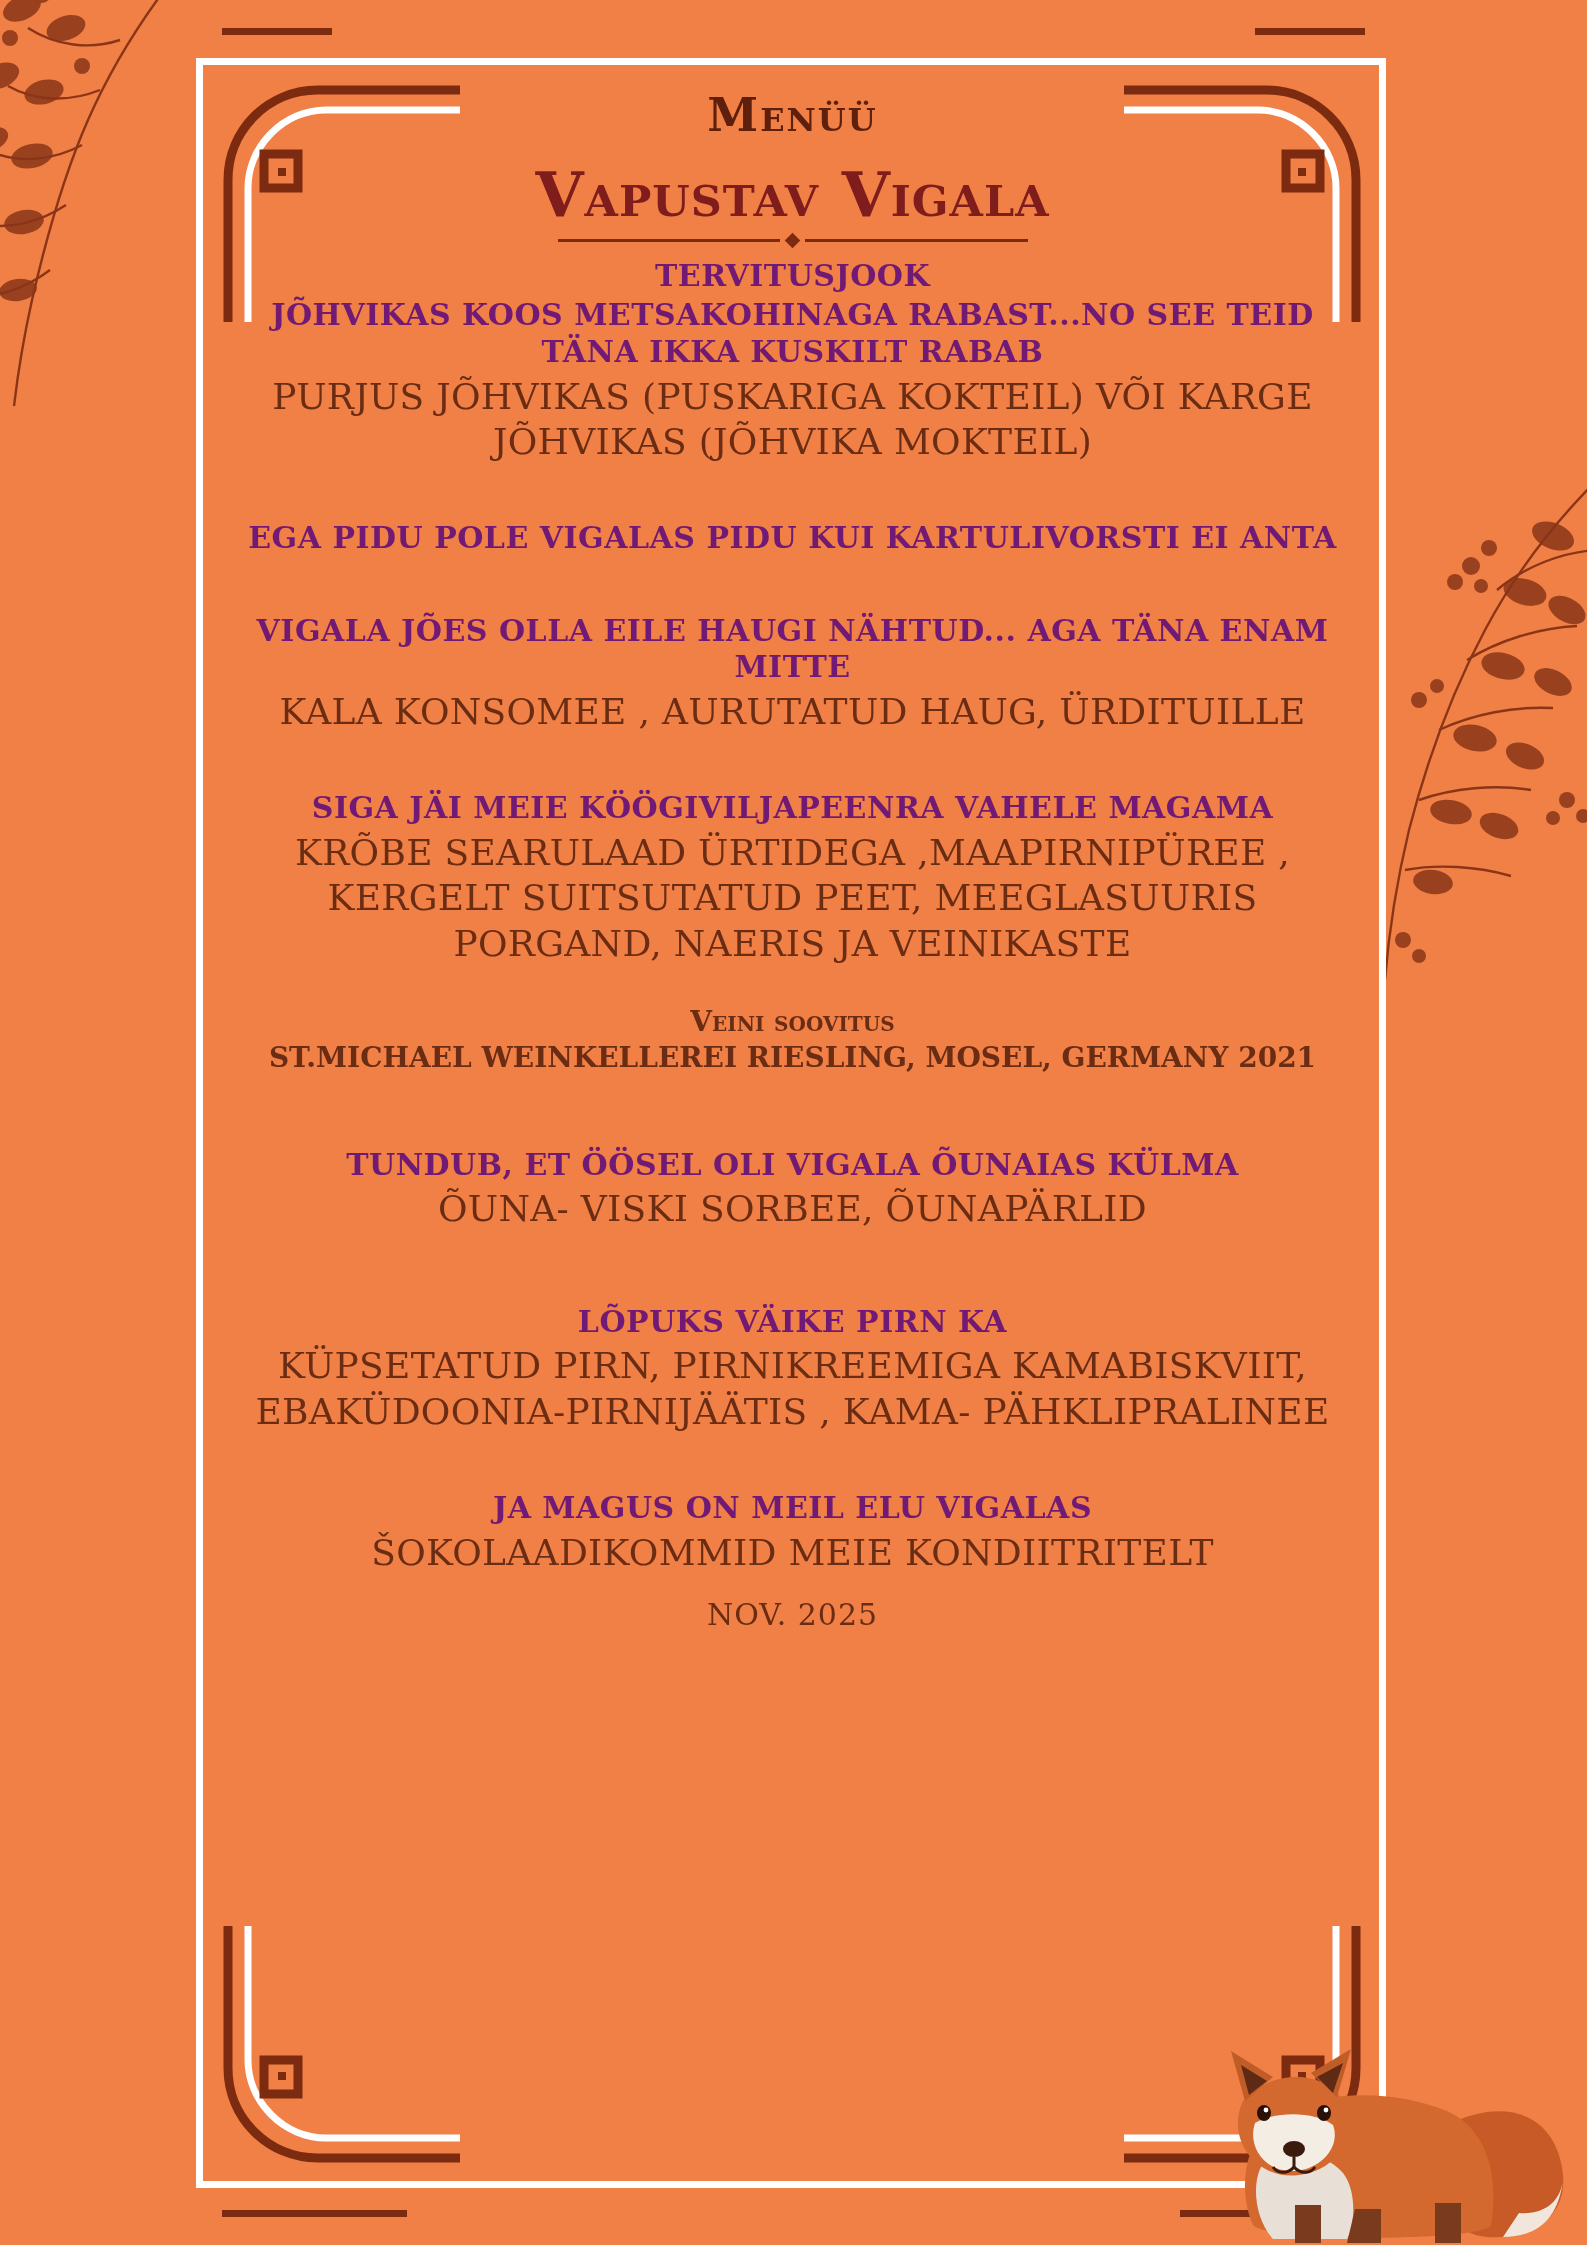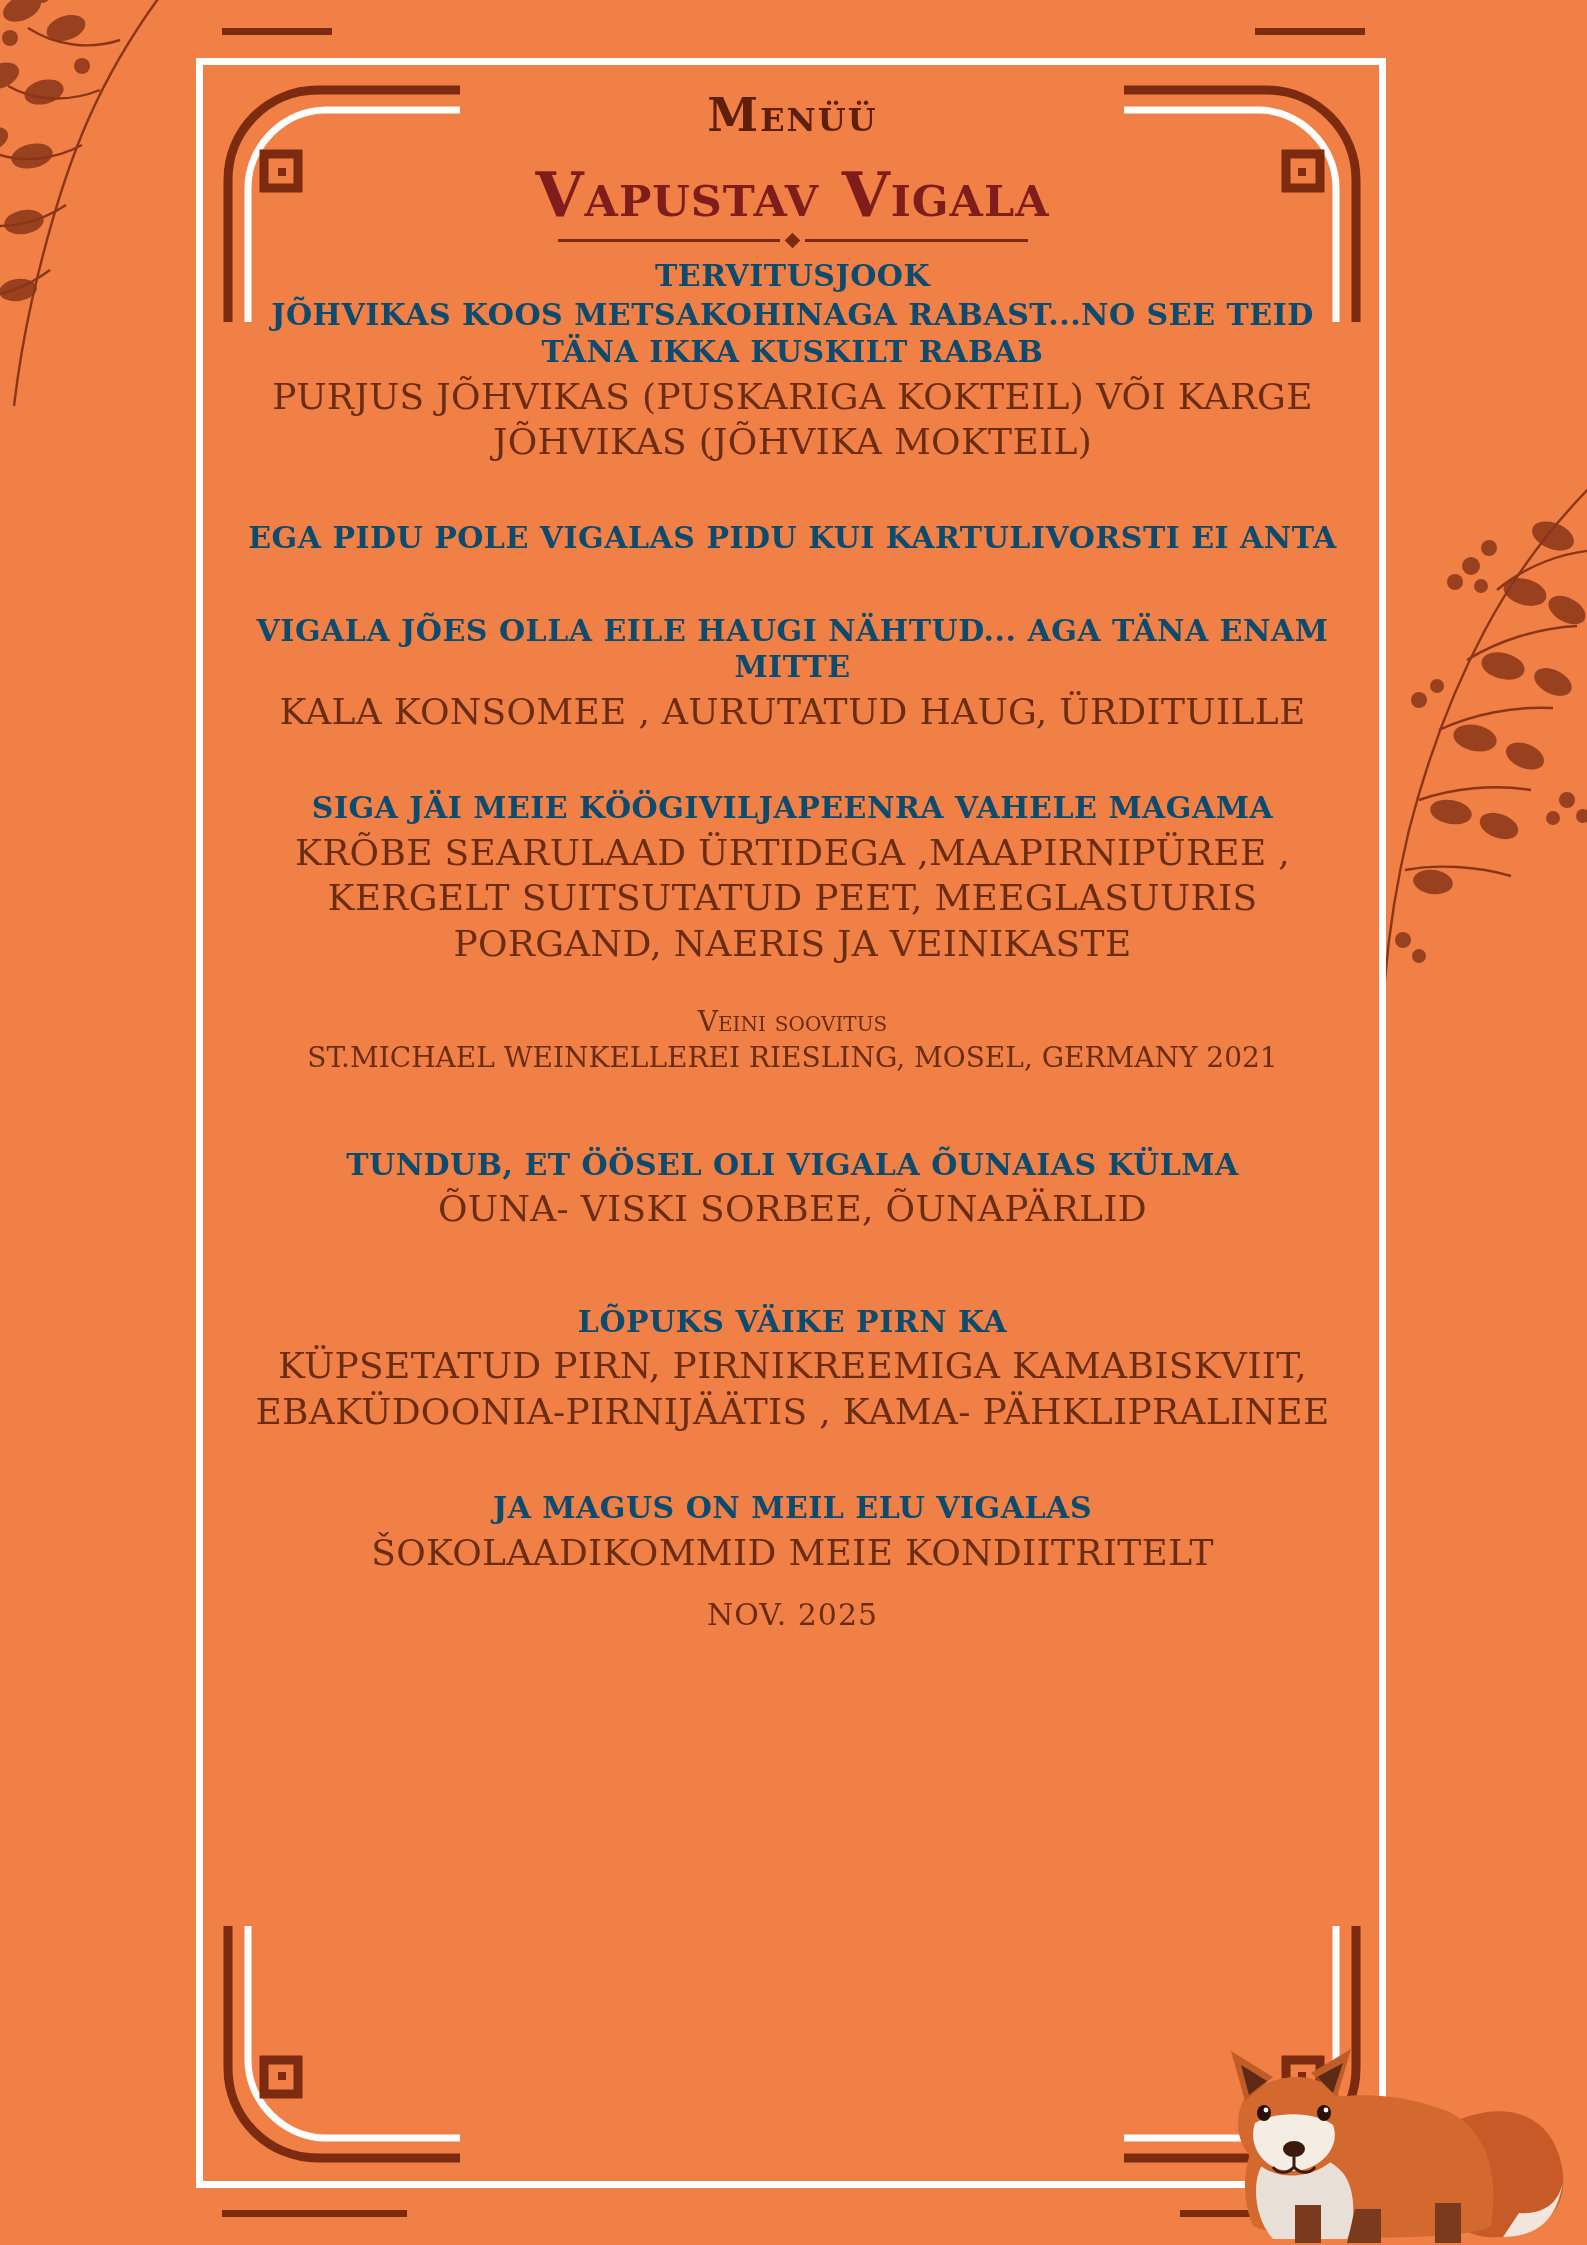--- a/index.html
+++ b/index.html
@@ -120,40 +120,41 @@
 
   .section { margin-bottom: 34px; }
   .section.gap-lg { margin-bottom: 56px; }
 
   .sec-head {
     font-family: "DejaVu Serif", serif;
     font-variant: small-caps;
     font-weight: 700;
     font-size: 30px;
     letter-spacing: 0.5px;
-    color: #0c4a6e;
+    color: #701a75;
     line-height: 1.22;
     margin: 0 0 3px 0;
     text-align: center;
   }
 
   .sec-body {
     font-family: "DejaVu Serif", serif;
     font-variant: small-caps;
     font-size: 36px;
     letter-spacing: 0.3px;
     color: #6B2C14;
     line-height: 1.26;
     margin: 0;
     font-weight: 400;
   }
 
   .wine {
     margin-top: 38px;
     margin-bottom: 10px;
+    font-weight: bold;
   }
   .wine .wine-label,
   .wine .wine-text {
     font-family: "DejaVu Serif", serif;
     font-variant: small-caps;
     font-size: 28px;
     color: #6B2C14;
     line-height: 1.3;
     margin: 0;
   }

